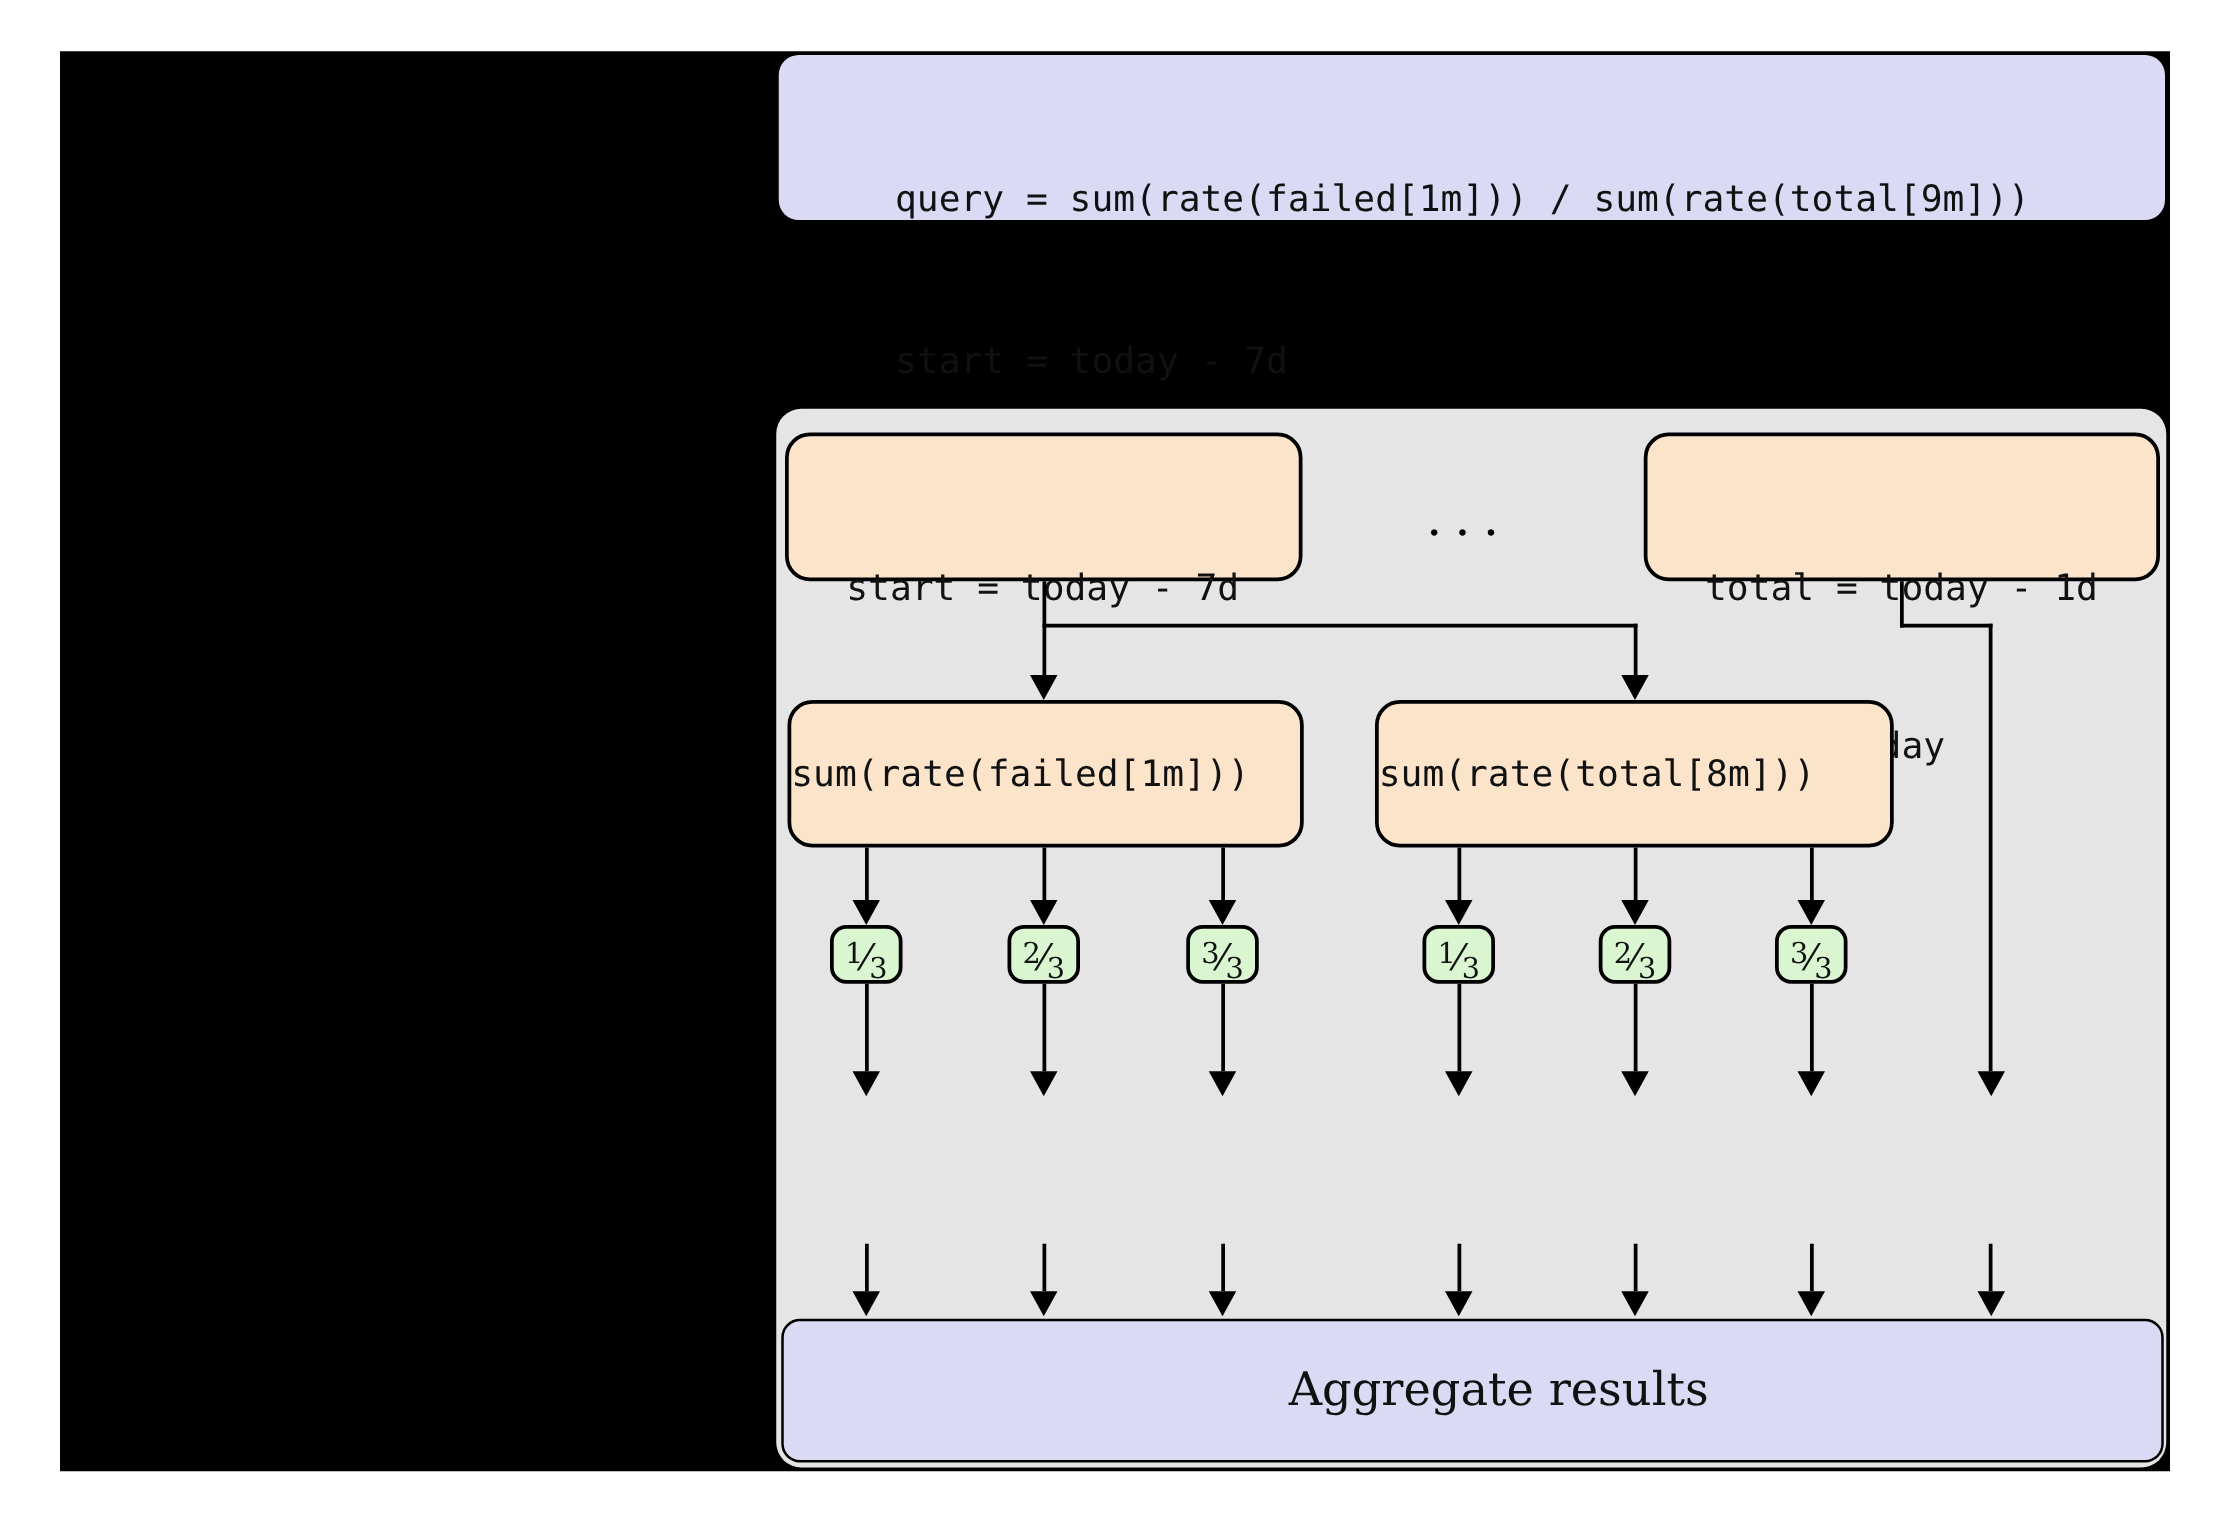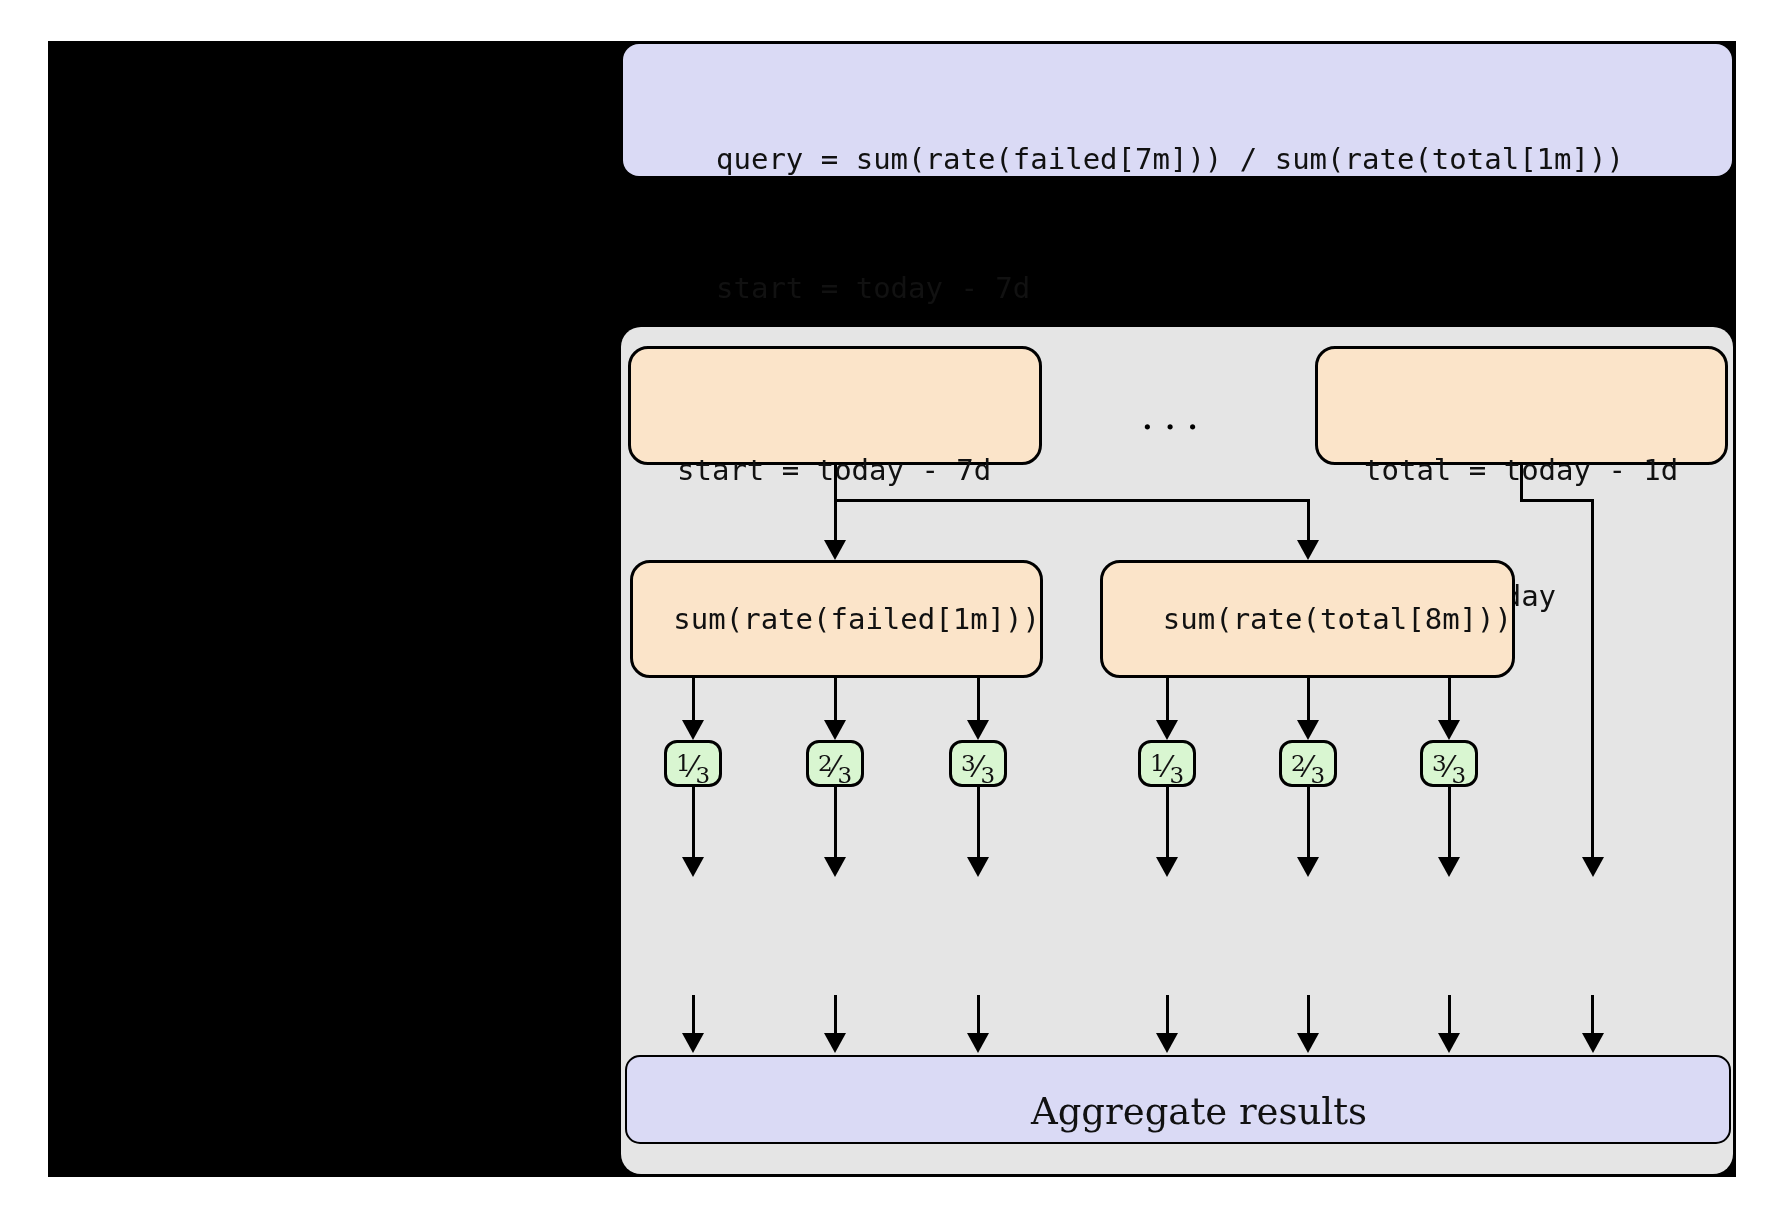--- a/index.html
+++ b/index.html
@@ -11,21 +11,21 @@
   
   .codebox{left:623px;top:44px;width:1109px;height:132px;background:#dadaf5;border-radius:16px;
            box-sizing:border-box;}
   .codetext{padding:8px 0 0 93px;font-size:29px;line-height:43px;white-space:pre;}
   
   .panel{left:621px;top:327px;width:1112px;height:847px;background:#e5e5e5;border-radius:20px;}
   
   .obox{background:#fbe4c9;border:3px solid #000;border-radius:20px;box-sizing:border-box;
         font-size:29px;line-height:42px;white-space:pre;}
   .splitbox{padding-top:16px;padding-left:46px;}
-  .sumbox{text-align:right;line-height:112px;}
+  .sumbox{text-align:left;line-height:112px;}
   
   .gnode{background:#d9f6d1;border:3px solid #000;border-radius:13px;box-sizing:border-box;
          width:58px;height:47px;text-align:center;line-height:40px;
          font-family:"DejaVu Serif",serif;}
   .fr-num{font-size:23px;vertical-align:7px;}
   .fr-slash{font-size:29px;vertical-align:1px;}
   .fr-den{font-size:23px;vertical-align:-5px;}
   
   .bar{background:#dadaf5;border:2px solid #000;border-radius:15px;box-sizing:border-box;
        text-align:center;font-family:"DejaVu Serif",serif;font-size:37px;}
@@ -41,21 +41,21 @@
 </style>
 </head>
 <body>
 
 <div class="stage">
 
   <div class="abs backdrop"></div>
 
   <div class="abs codebox">
     <div class="codetext">
-      <div>query = sum(rate(failed[7m])) / sum(rate(total[1m]))</div>
+      <div>query = sum(rate(failed[1m])) / sum(rate(total[9m]))</div>
       <div>start = today - 7d</div>
       <div>end = today</div>
     </div>
   </div>
 
   <div class="abs panel"></div>
 
   <div class="abs obox splitbox" style="left:628px;top:346px;width:414px;height:119px;">
     <div>start = today - 7d</div>
     <div>end = today - 6d</div>
@@ -137,15 +137,15 @@
   <div class="abs ah" style="left:967px;top:1033px;"></div>
   <div class="abs vl" style="left:1166px;top:995px;height:38px;"></div>
   <div class="abs ah" style="left:1156px;top:1033px;"></div>
   <div class="abs vl" style="left:1307px;top:995px;height:38px;"></div>
   <div class="abs ah" style="left:1297px;top:1033px;"></div>
   <div class="abs vl" style="left:1448px;top:995px;height:38px;"></div>
   <div class="abs ah" style="left:1438px;top:1033px;"></div>
   <div class="abs vl" style="left:1591px;top:995px;height:38px;"></div>
   <div class="abs ah" style="left:1582px;top:1033px;"></div>
 
-  <div class="abs bar bar-aggregate" style="left:625px;top:1055px;width:1106px;height:89px;padding-left:42px;">Aggregate results</div>
+  <div class="abs bar bar-aggregate" style="left:625px;top:1055px;width:1106px;height:115px;padding-left:42px;">Aggregate results</div>
 
 </div>
 
 </body></html>

